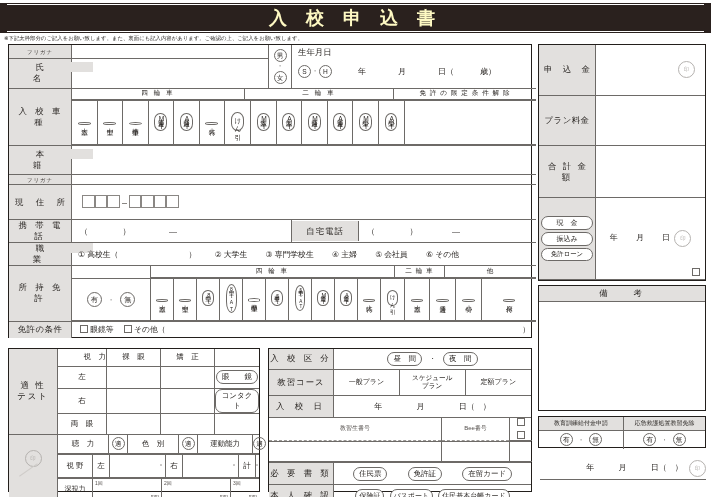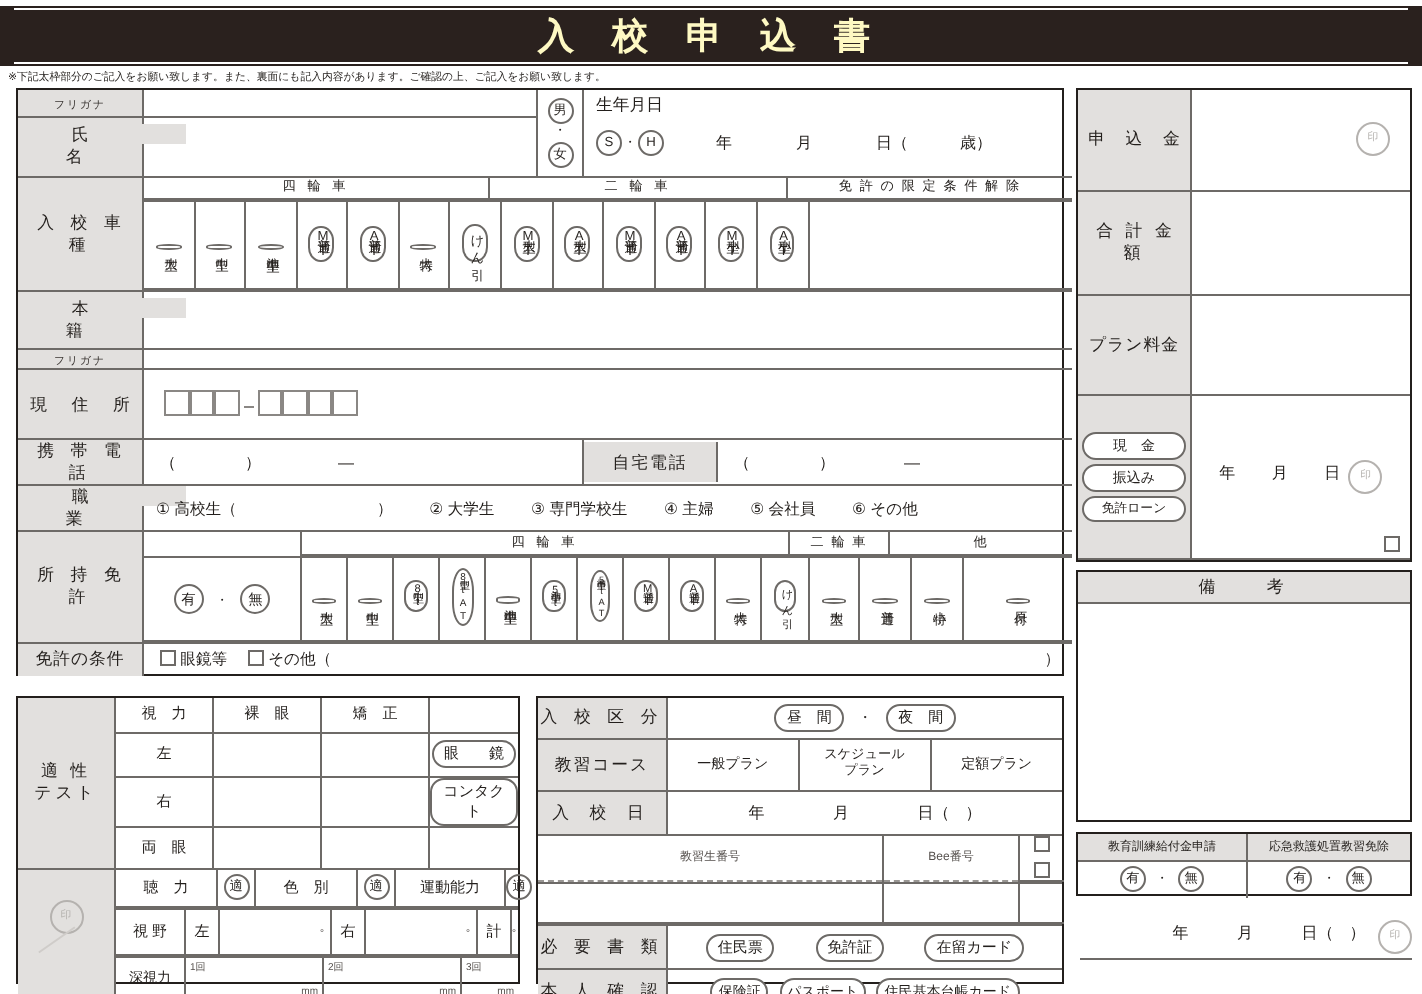--- a/index.html
+++ b/index.html
@@ -274,21 +274,21 @@
   <div class="bx" style="left:8px;top:348px;width:252px;height:144px;">
     <table style="width:100%;height:100%;table-layout:fixed;">
       <tbody>
           <tr style="height:17px;">
         <td rowspan="4" class="ttl nbl nbt" style="width:48px;">
           <div class="lbl2" style="letter-spacing:2px;line-height:1.35;">
             <span>適 性</span><br>
             <span>テスト</span>
           </div>
         </td>
-        <td class="nbt" style="width:48px;">視　力</td>
+        <td class="nbt" style="width:48px;text-align:right;">視　力</td>
         <td class="nbt" style="width:53px;">裸　眼</td>
         <td class="nbt" style="width:53px;">矯　正</td>
         <td class="nbt nbr"></td>
       </tr>
       <tr style="height:22px;">
         <td>左</td>
         <td class="dashr"></td>
         <td></td>
         <td class="nbr"><span class="pill">眼　　鏡</span></td>
       </tr>
@@ -460,29 +460,29 @@
     <table style="width:100%;height:100%;table-layout:fixed;">
       <tbody>
           <tr style="height:35px;">
         <td class="ttl nbl nbt" style="width:56px;">
           <span class="lbl" style="letter-spacing:4px;padding-left:4px;">申 込 金</span>
         </td>
         <td class="nbt nbr rt" style="padding-right:10px;">
           <span class="stamp">印</span>
         </td>
       </tr>
+      <tr style="height:35px;">
+        <td class="ttl nbl">
+          <span class="lbl2" style="letter-spacing:0.5px;">プラン料金</span>
+        </td>
+        <td class="nbr"></td>
+      </tr>
       <tr style="height:37px;">
         <td class="ttl nbl">
           <span class="lbl" style="letter-spacing:2px;padding-left:2px;">合 計 金 額</span>
-        </td>
-        <td class="nbr"></td>
-      </tr>
-      <tr style="height:35px;">
-        <td class="ttl nbl">
-          <span class="lbl2" style="letter-spacing:0.5px;">プラン料金</span>
         </td>
         <td class="nbr"></td>
       </tr>
       <tr style="height:57px;">
         <td class="ttl nbl">
           <div style="padding:2px 0;">
             <div><span class="pillw" style="width:44px;">現　金</span></div>
             <div style="margin-top:2px;"><span class="pillw" style="width:44px;">振込み</span></div>
             <div style="margin-top:2px;"><span class="pillw" style="width:44px;font-size:6.4px;">免許ローン</span></div>
           </div>

